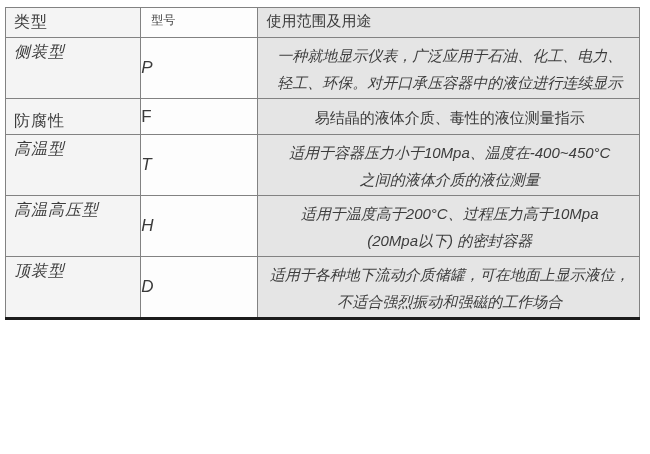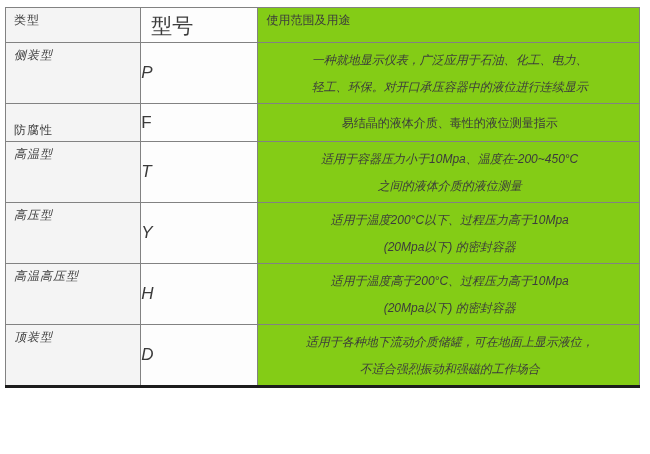--- a/index.html
+++ b/index.html
@@ -36,43 +36,43 @@
     font-weight: normal;
     text-align: left;
     box-sizing: border-box;
   }
   tr.hdr { height: 30px; }
   tr.r1  { height: 57px; font-style: italic; }   
   tr.r0  { height: 31px; }   
 
   th.type-col, td.type-col {
     background: #f4f4f4;
-    font-size: 12px;
+    font-size: 16px;
     padding: 4px 6px 2px 8px;
     vertical-align: top;
     letter-spacing: 1px;
   }
-  tr.r0 td.type-col { vertical-align: middle; padding-top: 18px; }
+  tr.r0 td.type-col { vertical-align: middle; padding-top: 12px; }
 
   th.model-col, td.model-col {
     background: #fdfdfd;
-    font-size: 21px;
+    font-size: 12px;
     padding: 4px 6px 2px 10px;
     vertical-align: top;
   }
   td.model-col {
     text-align: center;
     vertical-align: middle;
     font-size: 17px;
     padding: 0;
     color: #3a3a3a;
   }
   th.usage-col, td.usage-col {
-    background: #84cc16;
-    font-size: 12px;
+    background: #e5e5e5;
+    font-size: 15px;
     padding: 4px 6px 2px 8px;
     vertical-align: top;
   }
   td.usage-col { vertical-align: middle; }
   td.usage-col .uline {
     line-height: 27px;
     white-space: nowrap;
     overflow: hidden;
     text-align: center;
   }
@@ -107,30 +107,22 @@
           <td class="type-col">防腐性</td>
           <td class="model-col">F</td>
           <td class="usage-col">
             <div class="uline">易结晶的液体介质、毒性的液位测量指示</div>
           </td>
         </tr>
         <tr class="r1">
           <td class="type-col">高温型</td>
           <td class="model-col">T</td>
           <td class="usage-col">
-            <div class="uline">适用于容器压力小于10Mpa、温度在-200~450°C</div>
+            <div class="uline">适用于容器压力小于10Mpa、温度在-400~450°C</div>
             <div class="uline">之间的液体介质的液位测量</div>
-          </td>
-        </tr>
-        <tr class="r1">
-          <td class="type-col">高压型</td>
-          <td class="model-col">Y</td>
-          <td class="usage-col">
-            <div class="uline">适用于温度200°C以下、过程压力高于10Mpa</div>
-            <div class="uline">(20Mpa以下) 的密封容器</div>
           </td>
         </tr>
         <tr class="r1">
           <td class="type-col">高温高压型</td>
           <td class="model-col">H</td>
           <td class="usage-col">
             <div class="uline">适用于温度高于200°C、过程压力高于10Mpa</div>
             <div class="uline">(20Mpa以下) 的密封容器</div>
           </td>
         </tr>

